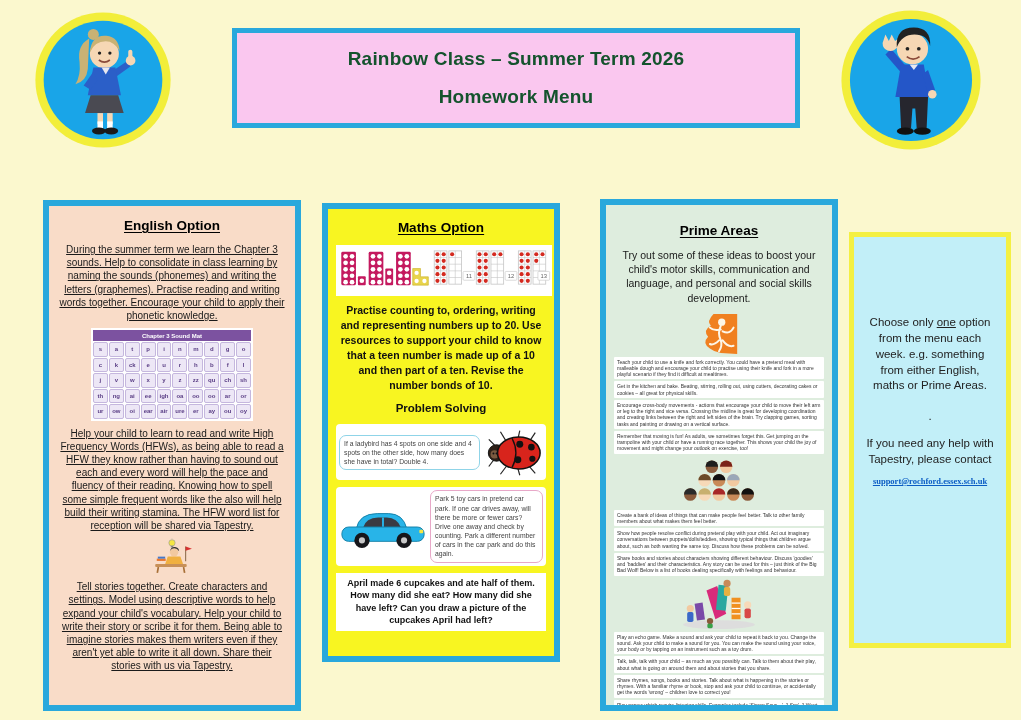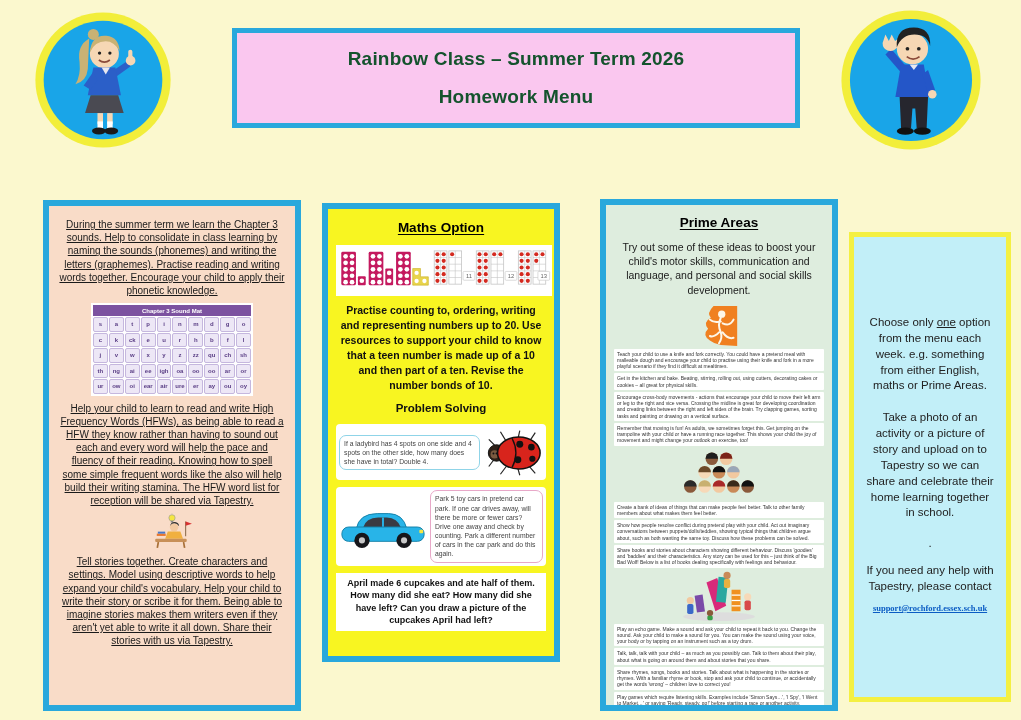--- a/index.html
+++ b/index.html
@@ -16,23 +16,23 @@
   .header-box{
     position:absolute;left:232px;top:28px;width:568px;height:100px;
     background:#FAC7EF;border:5px solid #29A8DC;box-sizing:border-box;
     display:flex;flex-direction:column;align-items:center;justify-content:space-evenly;
   }
   .header-line{color:#14532d;font-weight:bold;font-size:19px;letter-spacing:.2px;}
 
   .panel{position:absolute;border:6px solid #29A8DC;box-sizing:border-box;overflow:hidden;text-align:center;}
   .panel-english{left:43px;top:200px;width:258px;height:511px;background:#F9DCC8;padding:6px 10px;}
   .panel-maths{left:322px;top:203px;width:238px;height:459px;background:#F8F521;padding:5px 8px;}
-  .panel-prime{left:600px;top:199px;width:238px;height:512px;background:#DEEDDE;padding:4px 8px;}
+  .panel-prime{left:600px;top:199px;width:238px;height:512px;background:#DEEDDE;padding:12px 8px;}
   .panel-info{
-    left:849px;top:232px;width:162px;height:470px;background:#C2EFF8;
+    left:849px;top:232px;width:162px;height:416px;background:#C2EFF8;
     border:5px solid #F4F042;box-sizing:border-box;position:absolute;overflow:hidden;
     text-align:center;padding:78px 12px 0;
   }
 
   .panel-heading{font-size:13.5px;font-weight:bold;text-decoration:underline;text-underline-offset:2px;margin:6px 0 10px;color:#000;}
   .body-para{font-size:10px;line-height:1.32;margin:6px 0;color:#1a1a1a;text-decoration:underline;}
   .maths-para{font-size:10.5px;line-height:1.42;margin:7px 2px;font-weight:bold;color:#111;}
   .subhead{font-size:11.5px;font-weight:bold;margin:10px 0;color:#111;}
 
   
@@ -121,20 +121,21 @@
       <ellipse cx="58" cy="88" rx="6" ry="2.6" fill="#111"></ellipse>
   </svg>
 </div>
 
 <div class="header-box">
   <div class="header-line">Rainbow Class – Summer Term 2026</div>
   <div class="header-line">Homework Menu</div>
 </div>
 
 <div class="panel panel-english">
+  <div class="panel-heading">English Option</div>
   <div class="body-para">During the summer term we learn the Chapter 3 sounds. Help to consolidate in class learning by naming the sounds (phonemes) and writing the letters (graphemes). Practise reading and writing words together. Encourage your child to apply their phonetic knowledge.</div>
 
   <div class="sound-mat">
     <div class="sound-mat-title">Chapter 3 Sound Mat</div>
     <div class="sound-grid">
 
     <span class="sound-tile">s</span>
         <span class="sound-tile">a</span>
         <span class="sound-tile">t</span>
         <span class="sound-tile">p</span>
@@ -409,17 +410,16 @@
 
   <p class="tip">Play an echo game. Make a sound and ask your child to repeat it back to you. Change the sound. Ask your child to make a sound for you. You can make the sound using your voice, your body or by tapping on an instrument such as a toy drum.</p>
       <p class="tip">Talk, talk, talk with your child – as much as you possibly can. Talk to them about their play, about what is going on around them and about stories that you share.</p>
       <p class="tip">Share rhymes, songs, books and stories. Talk about what is happening in the stories or rhymes. With a familiar rhyme or book, stop and ask your child to continue, or accidentally get the words 'wrong' – children love to correct you!</p>
       <p class="tip">Play games which require listening skills. Examples include 'Simon Says…', 'I Spy', 'I Went to Market…' or saying 'Ready, steady, go!' before starting a race or another activity.</p>
     </div>
 </div>
 
 <div class="panel-info">
   <div class="info-para"><span>Choose only </span><span class="underline">one</span><span> option from the menu each week. e.g. something from either English, maths or Prime Areas.</span></div>
-  <div class="info-para">Take a photo of an activity or a picture of story and upload on to Tapestry so we can share and celebrate their home learning together in school.</div>
   <div class="info-dot">.</div>
   <div class="info-para" style="margin-bottom:2px;">If you need any help with Tapestry, please contact</div>
   <a class="email-link">support@rochford.essex.sch.uk</a>
 </div>
 
 </body></html>

